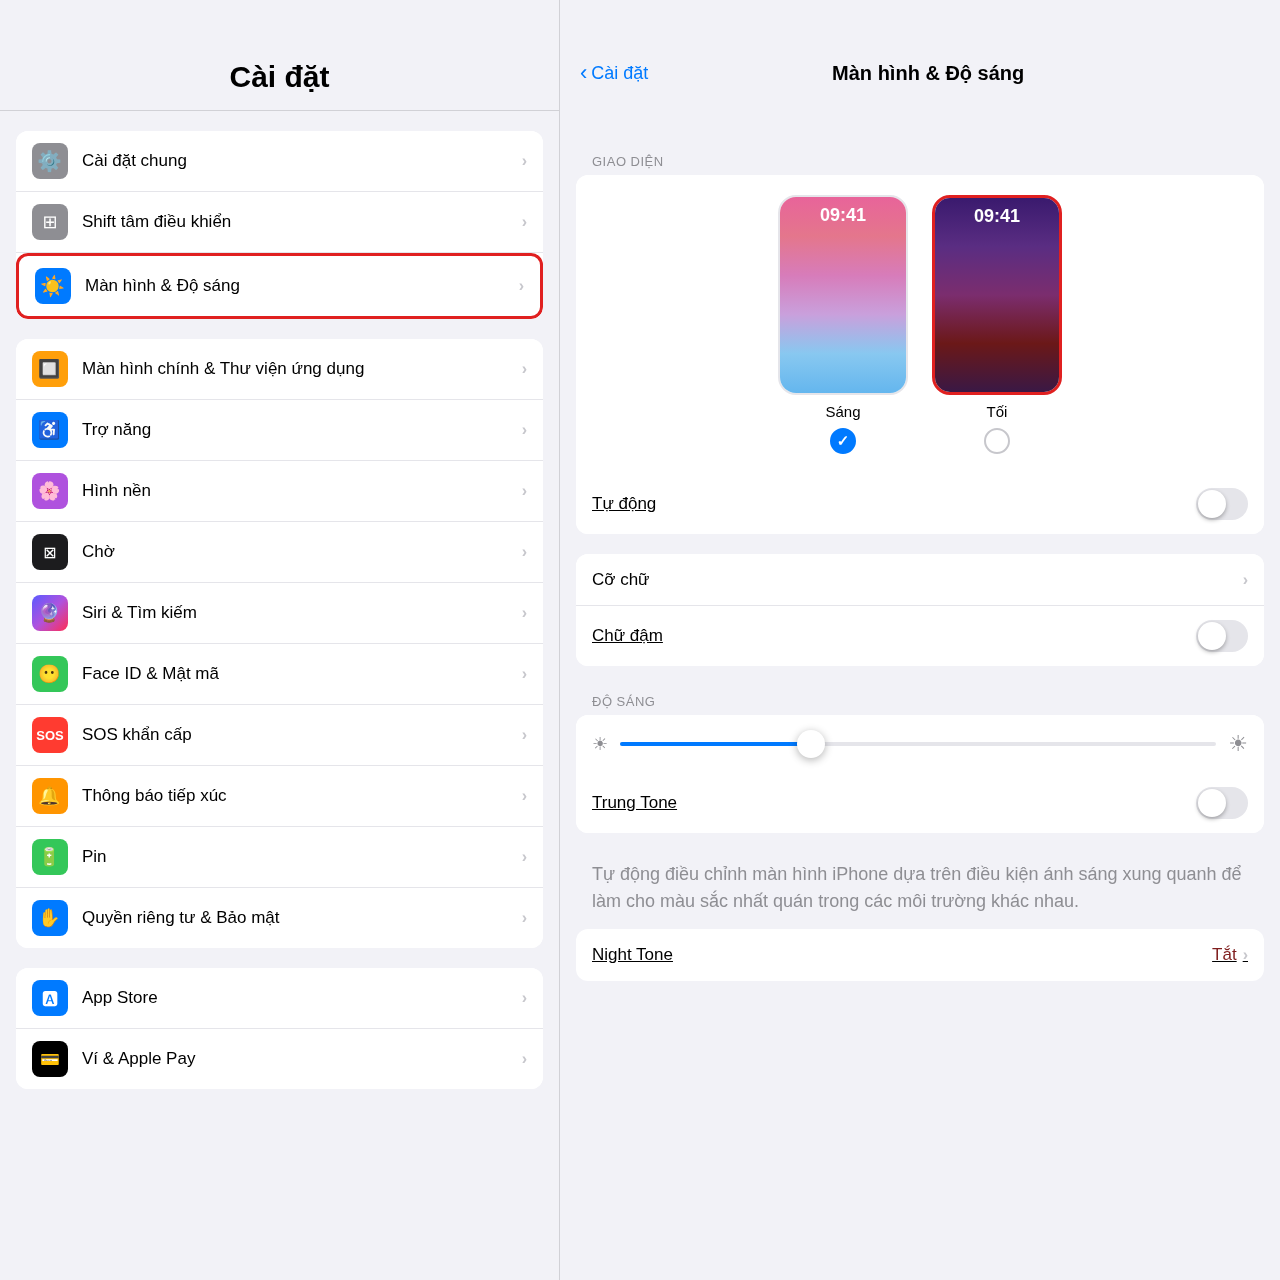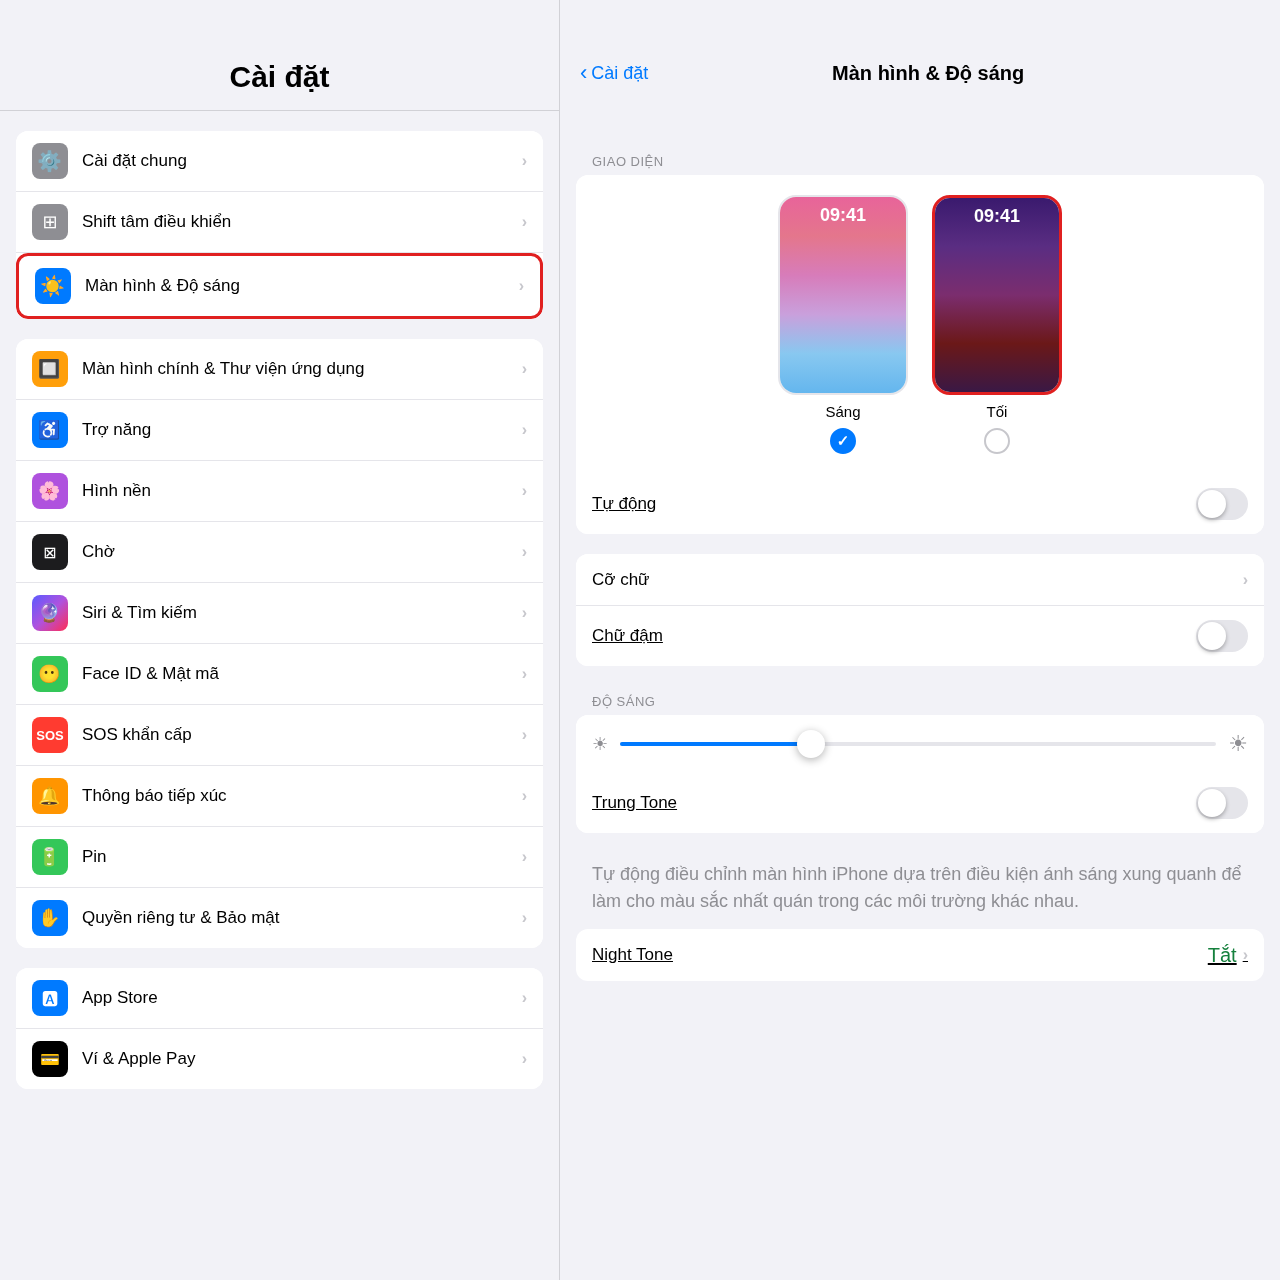--- a/index.html
+++ b/index.html
@@ -324,22 +324,22 @@
     
     .description-text {
       font-size: 18px;
       color: #8e8e93;
       padding: 8px 16px 14px;
       line-height: 1.5;
       background: transparent;
     }
 
     .row-value {
-      font-size: 20px;
-      color: #15803d;
+      font-size: 17px;
+      color: #7f1d1d;
     }
     .gear-color { background: #8e8e93; }
   </style>
 </head>
 <body>
 
 <div class="left-panel">
   <div class="left-header">
     <h1>Cài đặt</h1>
   </div>

